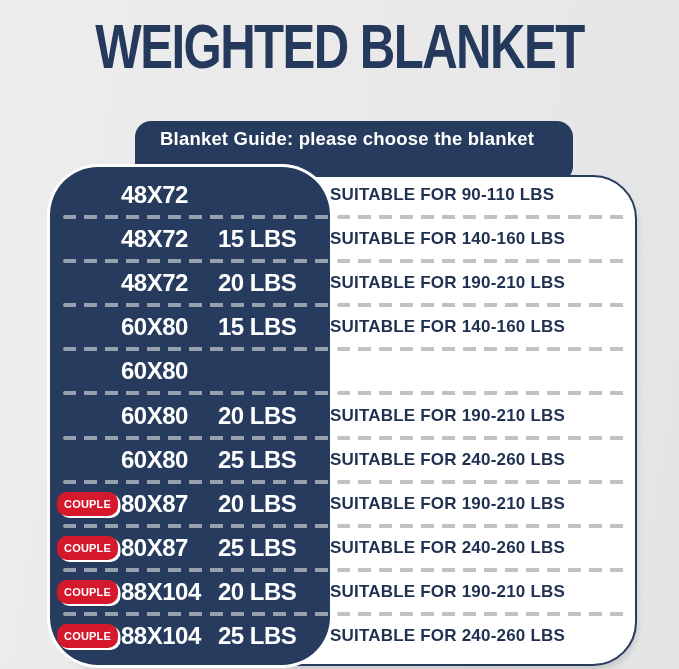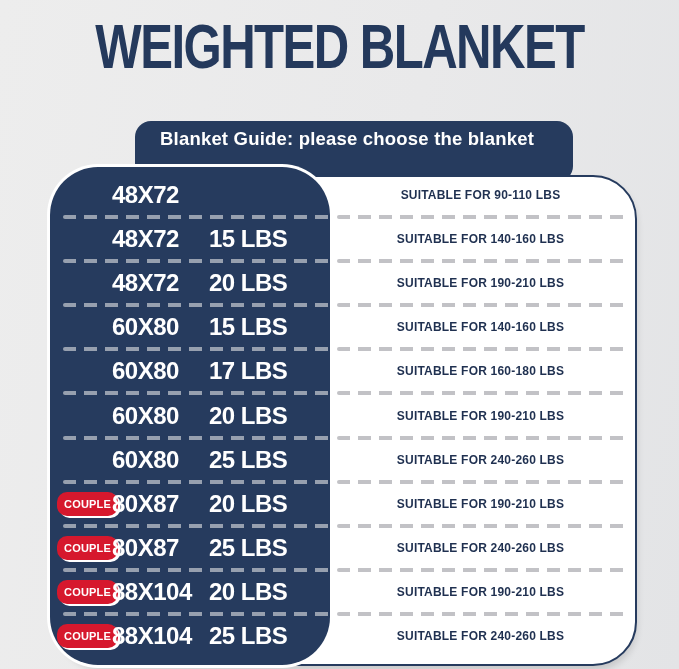--- a/index.html
+++ b/index.html
@@ -48,41 +48,41 @@
     box-shadow:0 0 0 3px #ffffff;
   }
 
   .rows {
     position:absolute; left:0; right:6px; top:6px; bottom:8px;
     display:flex; flex-direction:column;
   }
   .row { flex:1; display:flex; align-items:center; }
 
   .row-left { width:280px; display:flex; align-items:center; padding-left:7px; }
-  .badge-slot { width:55px; display:flex; justify-content:flex-start; }
+  .badge-slot { width:64px; display:flex; justify-content:flex-start; }
   .badge {
     background:#d6182d; color:#ffffff;
     font-size:11px; font-weight:700; letter-spacing:0.2px;
     padding:6px 7px; border-radius:10px;
     box-shadow:2.5px 2px 0 #ffffff;
     white-space:nowrap;
   }
   .badge:empty { visibility:hidden; padding:0; }
   .size {
     width:90px; text-align:left;
     color:#ffffff; font-weight:700; font-size:24px; letter-spacing:-0.5px;
     white-space:nowrap;
   }
   .weight {
     margin-left:7px; color:#ffffff; font-weight:700; font-size:24px;
     letter-spacing:-0.5px; white-space:nowrap;
   }
   .row-right {
-    flex:1; text-align:center;
-    color:#1f3050; font-weight:700; font-size:12px; letter-spacing:0.2px;
+    flex:1; 
+    color:#1f3050; font-weight:700; font-size:17px; letter-spacing:0.2px;
     white-space:nowrap;
   }
 
   
   .sep { height:0; position:relative; }
   .sep-l, .sep-r {
     position:absolute; top:-2px; height:4px; border-radius:2px;
   }
   .sep-l {
     left:13px; width:267px;
@@ -166,23 +166,21 @@
         <span class="sep-l"></span>
         <span class="sep-r"></span>
       </div>
 
     <div class="row">
       <div class="row-left">
         <span class="badge-slot">
             <span class="badge"></span>
           </span>
         <span class="size">60X80</span>
-        <span class="weight">17 LBS</span>
-      </div>
-      <div class="row-right">SUITABLE FOR 160-180 LBS</div>
+      </div>
     </div>
     <div class="sep">
         <span class="sep-l"></span>
         <span class="sep-r"></span>
       </div>
 
     <div class="row">
       <div class="row-left">
         <span class="badge-slot">
             <span class="badge"></span>

